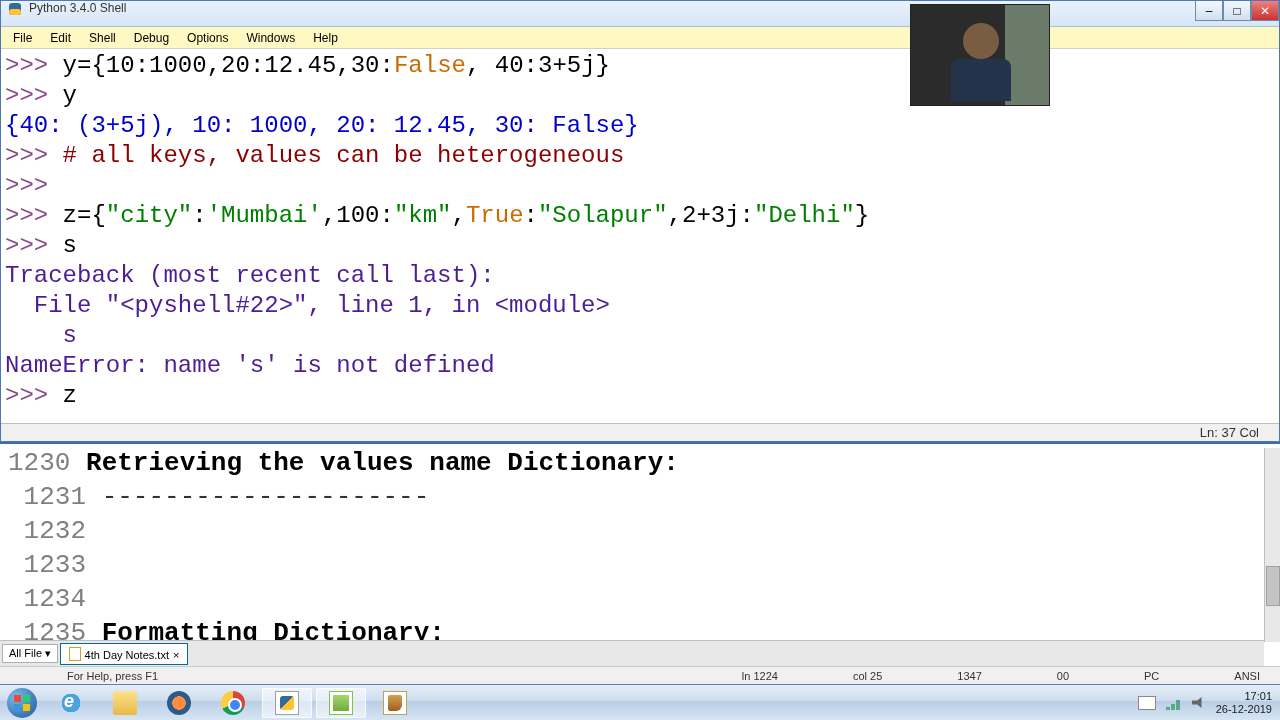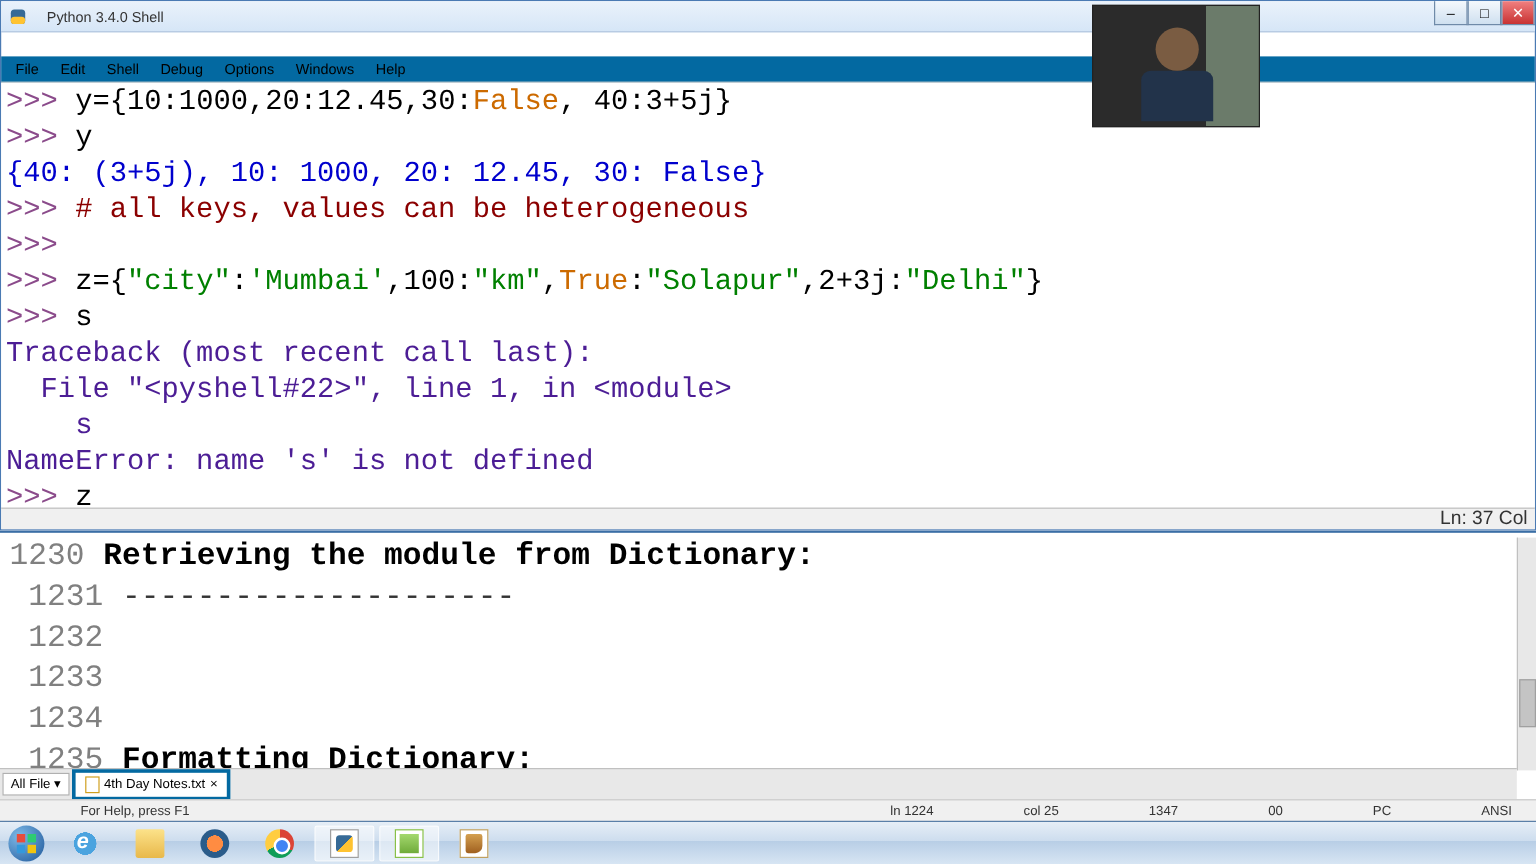--- a/index.html
+++ b/index.html
@@ -15,42 +15,41 @@
   left: 0; top: 0;
   width: 1280px; height: 442px;
   background: #fff;
   border: 1px solid #4a7ab3;
   display: flex; flex-direction: column;
 }
 .titlebar {
   height: 26px;
   background: linear-gradient(#eaf2fb, #d6e6f7);
   border-bottom: 1px solid #a8c0dd;
-  display: flex; align-items: center;
+  display: flex; align-items: flex-start;
   padding: 0 6px;
-  gap: 16px;
+  gap: 6px;
 }
 .titlebar .icon { width: 16px; height: 16px; display:flex;align-items:center;justify-content:center; }
 .titlebar .title { font-size: 12px; color: #333; flex: 1; }
 .win-controls { position:absolute; right:0; top:0; display:flex; height:20px; }
 .win-controls div {
   width: 28px; height: 20px; font-size:12px;
   display:flex;align-items:center;justify-content:center;
   border:1px solid #6f8aa8; border-top:none;
   background:linear-gradient(#f4f8fc,#cfe0f0);
   cursor:pointer;
 }
 .win-controls .close { background:linear-gradient(#f08080,#c83232); color:#fff; }
 .menubar {
   height: 22px;
-  background: #0369a1;
+  background: #fef9c3;
   border-bottom: 1px solid #d0d0d0;
   display:flex; align-items:center; gap: 2px;
   padding: 0 4px;
-  margin-top: 20px;
 }
 .menubar span { font-size: 12px; padding: 2px 8px; cursor:pointer; }
 .shell-body {
   flex: 1;
   background: #fff;
   font-family: "Courier New", monospace;
   font-size: 24px;
   line-height: 30px;
   padding: 2px 4px;
   white-space: pre;
@@ -62,21 +61,21 @@
 .shell-body .s { color: #008000; } 
 .shell-body .c { color: #8b0000; text-align: center; } 
 .shell-body .o { color: #0000cd; } 
 .shell-body .e { color: #4c1d95; } 
 .shell-body .kw { color: #cc6a00; text-align: right; } 
 .shell-status {
   height: 18px;
   border-top:1px solid #c0c0c0;
   background:#f0f0f0;
   display:flex; justify-content:flex-end; align-items:center;
-  padding:0 6px; font-size:16px; color:#333;
+  padding:0 20px; font-size:13px; color:#333;
 }
 .webcam {
   position:absolute; top:4px; right:230px;
   width:140px; height:102px;
   background:#2b2b2b; border:1px solid #222;
 }
 .webcam .face { width:36px;height:36px;border-radius:50%;background:#7a5c42;position:absolute;left:52px;top:18px;}
 .webcam .body { width:60px;height:42px;background:#22334a;position:absolute;left:40px;top:54px;border-radius:8px 8px 0 0;}
 .webcam .wall { position:absolute;right:0;top:0;width:44px;height:100%;background:#6b7b6a;}
 
@@ -101,21 +100,21 @@
 .editor-body .hdr { color:#000; font-weight:bold; }
 .editor-body .txt { color:#333; }
 .editor-scroll { position:absolute; right:0; top:448px; width:16px; height:194px; background:#e8e8e8; border-left:1px solid #c0c0c0;}
 .editor-scroll .thumb{ position:absolute; left:1px; width:14px; height:40px; top:118px; background:#c4c4c4; border:1px solid #a0a0a0;}
 .editor-tabs {
   position:absolute; left:0; top:640px; width:1264px; height:26px;
   background:#e8e8e8; border-top:1px solid #c0c0c0;
   display:flex; align-items:center; font-size:11px;
 }
 .editor-tabs .sel { padding:2px 6px; border:1px solid #b0b0b0; background:#fff; margin-left:2px;}
-.editor-tabs .tab { padding:3px 8px; background:#fff; border:3px solid #0369a1; margin-left:2px; display:flex; align-items:center; gap:4px;}
+.editor-tabs .tab { padding:3px 8px; background:#fff; border:1px solid #0369a1; margin-left:2px; display:flex; align-items:flex-end; gap:4px;}
 .editor-tabs .tab .doc-ico{width:12px;height:14px;background:#fff;border:1px solid #d0a020;}
 .editor-status {
   position:absolute; left:0; top:666px; width:1280px; height:18px;
   background:#f0f0f0; border-top:1px solid #c8c8c8;
   display:flex; align-items:center; font-size:11px; color:#333; padding:0 6px;
 }
 .editor-status .spacer{flex:1;}
 .editor-status span{margin:0 14px;padding-left:47px;}
 .taskbar {
   position:absolute; left:0; bottom:0; width:1280px; height:36px;
@@ -164,21 +163,21 @@
 }
 .tray .clock{text-align:right;line-height:13px;}
 .tray .flag{width:18px;height:14px;background:#fff;border:1px solid #888;}
 .tray .net{width:16px;height:14px;background:linear-gradient(to top,#5a8 3px,transparent 3px),linear-gradient(to top,#5a8 6px,transparent 6px) 5px 0,linear-gradient(to top,#5a8 10px,transparent 10px) 10px 0;background-size:4px 14px;background-repeat:no-repeat;}
 .tray .vol{width:14px;height:14px;background:#666;clip-path:polygon(0 35%,40% 35%,70% 10%,70% 90%,40% 65%,0 65%);}
 </style>
 </head>
 <body>
 
 <div class="editor-window">
-  <div class="editor-body"><span class="ln">1230</span> <span class="hdr">Retrieving the module from Dictionary:</span>
+  <div class="editor-body"><span class="ln">1230</span> <span class="hdr">Retrieving the values name Dictionary:</span>
  <span class="ln">1231</span> <span class="txt">---------------------</span>
  <span class="ln">1232</span> <span class="txt"></span>
  <span class="ln">1233</span> <span class="txt"></span>
  <span class="ln">1234</span> <span class="txt"></span>
  <span class="ln">1235</span> <span class="hdr">Formatting Dictionary:</span></div>
 </div>
 <div class="editor-scroll">
     <div class="thumb"></div>
   </div>
 
@@ -267,13 +266,22 @@
     </div>
   <div class="task-item active">
       <div class="ico py-ico"></div>
     </div>
   <div class="task-item active">
       <div class="ico np-ico"></div>
     </div>
   <div class="task-item">
       <div class="ico paint-ico"></div>
     </div>
+  <div class="tray">
+    <div class="flag"></div>
+    <div class="net"></div>
+    <div class="vol"></div>
+    <div class="clock">
+      <div>17:01</div>
+      <div>26-12-2019</div>
+    </div>
+  </div>
 </div>
 
 </body></html>

